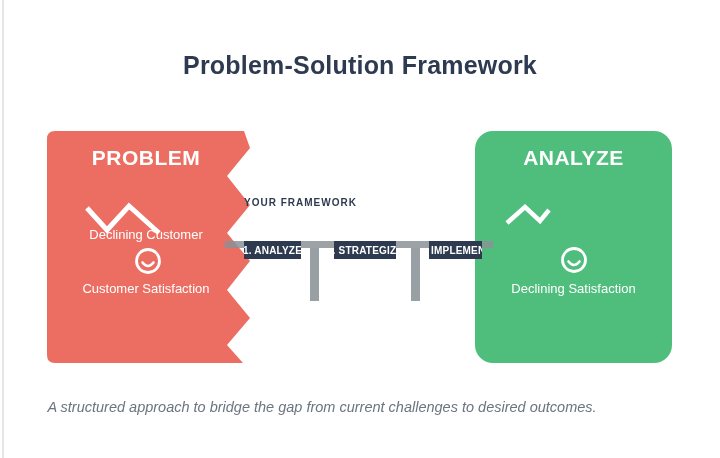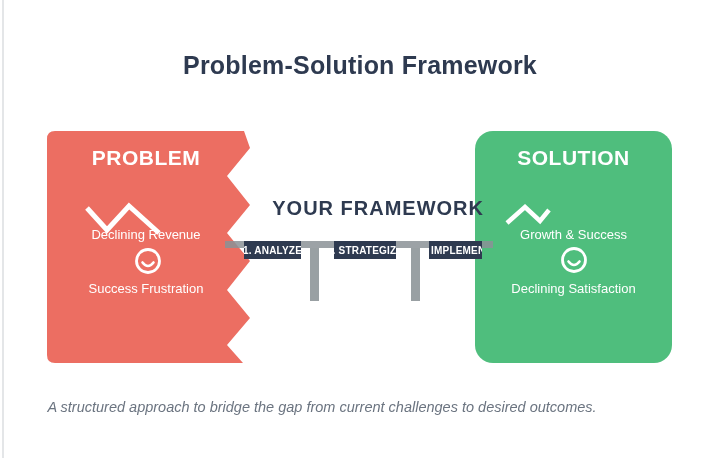--- a/index.html
+++ b/index.html
@@ -31,22 +31,22 @@
     font-size:21px;font-weight:bold;color:#ffffff;letter-spacing:0.5px;
   }
   .panel-label{
     left:0;width:100%;text-align:center;
     font-size:13px;color:#ffffff;
   }
   .label-1{top:96px;}
   .label-2{top:150px;}
   
   .framework-heading{
-    left:244px;top:197px;width:240px;text-align:right;
-    font-size:20px;font-weight:bold;color:var(--navy);letter-spacing:1px;
+    left:244px;top:197px;width:240px;text-align:left;
+    font-size:10px;font-weight:bold;color:var(--navy);letter-spacing:1px;
   }
   .bridge-bar{left:225px;top:241px;width:268px;height:7px;background:var(--bar);}
   .pillar{top:248px;width:9px;height:53px;background:var(--pillar);}
   .pillar-1{left:310px;}
   .pillar-2{left:411px;}
   .step-box{
     top:225px;height:18px;background:var(--navy);
     display:flex;align-items:center;justify-content:center;
     overflow:hidden;white-space:nowrap;
     font-size:10px;font-weight:bold;color:#ffffff;letter-spacing:0.2px;margin-top:16px;
@@ -70,38 +70,37 @@
 <div class="abs" style="left:47px;top:131px;width:205px;height:232px;">
   <svg class="abs panel-shape" width="205" height="232" viewBox="0 0 205 232">
     <path fill="#EC6E62" d="M8,0 L197,0 L203,17 L180,45 L203,74 L180,102 L203,130 L180,159 L203,187 L180,214 L196,232 L8,232 Q0,232 0,224 L0,8 Q0,0 8,0 Z"></path>
   </svg>
   <div class="abs panel-heading" style="width:198px;">PROBLEM</div>
   <span class="icon-abs" style="left:37px;top:71px;">
     <svg width="78" height="34" viewBox="0 0 78 34">
       <polyline points="3,6 23,28 45,4 75,31" fill="none" stroke="#ffffff" stroke-width="5"></polyline>
     </svg>
   </span>
-  <div class="abs panel-label label-1" style="width:198px;">Declining Revenue</div>
+  <div class="abs panel-label label-1" style="width:198px;">Declining Customer</div>
   <span class="icon-abs" style="left:86px;top:115px;">
     <svg width="30" height="30" viewBox="0 0 30 30">
       <circle cx="15" cy="15" r="11.5" fill="none" stroke="#ffffff" stroke-width="2.8"></circle>
       <path d="M9.5,16.5 Q15,23.5 20.5,16.5" fill="none" stroke="#ffffff" stroke-width="2.6" stroke-linecap="round"></path>
     </svg>
   </span>
-  <div class="abs panel-label label-2" style="width:198px;">Success Frustration</div>
+  <div class="abs panel-label label-2" style="width:198px;">Customer Satisfaction</div>
 </div>
 
 <div class="abs solution-box">
-  <div class="abs panel-heading">SOLUTION</div>
+  <div class="abs panel-heading">ANALYZE</div>
   <span class="icon-abs" style="left:30px;top:73px;">
     <svg width="46" height="22" viewBox="0 0 46 22">
       <polyline points="2,19 20,3 35,17 44,6" fill="none" stroke="#ffffff" stroke-width="4.5"></polyline>
     </svg>
   </span>
-  <div class="abs panel-label label-1">Growth &amp; Success</div>
   <span class="icon-abs" style="left:84px;top:114px;">
     <svg width="30" height="30" viewBox="0 0 30 30">
       <circle cx="15" cy="15" r="11.5" fill="none" stroke="#ffffff" stroke-width="2.8"></circle>
       <path d="M9.5,16.5 Q15,23.5 20.5,16.5" fill="none" stroke="#ffffff" stroke-width="2.6" stroke-linecap="round"></path>
     </svg>
   </span>
   <div class="abs panel-label label-2">Declining Satisfaction</div>
 </div>
 
 <div class="abs framework-heading">YOUR FRAMEWORK</div>

